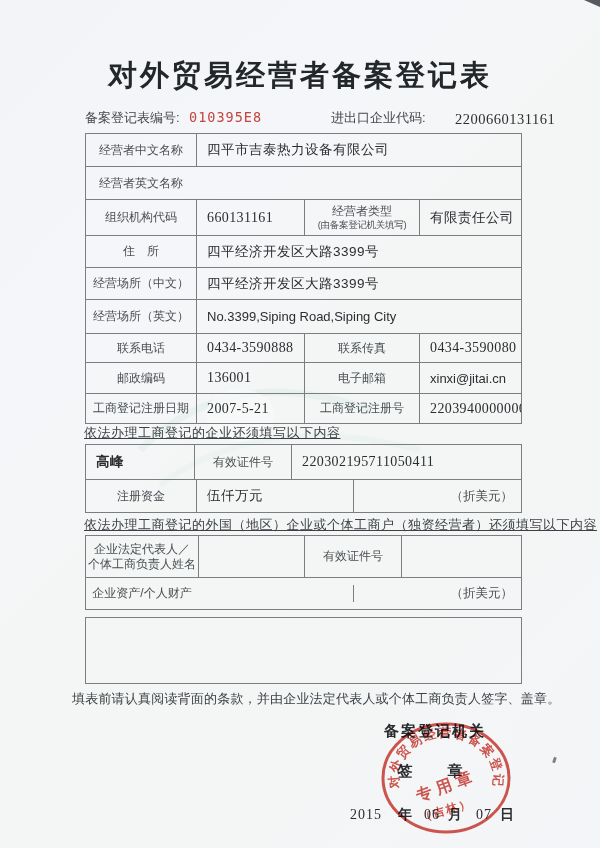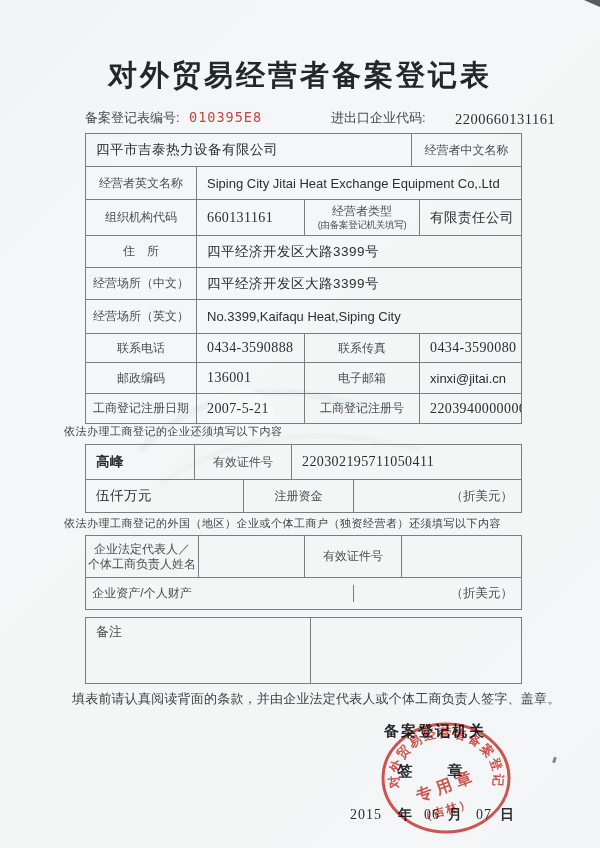--- a/index.html
+++ b/index.html
@@ -33,21 +33,21 @@
   .cell + .cell{border-left:1px solid #7a7e82;}
   .cell.grow{flex:1;}
   .lab{justify-content:center;text-align:center;font-size:12px;color:#4a4e52;white-space:nowrap;padding:0 2px;}
   .lab .two-line{line-height:1.25;}
   .lab .sub{display:block;font-size:9.5px;letter-spacing:-.3px;}
   .val{padding-left:10px;font-size:13px;color:#2b2e31;white-space:nowrap;}
   .val.num{font-family:"Liberation Serif",serif;font-size:14px;letter-spacing:.4px;}
   .val.cn{font-size:13.5px;letter-spacing:.5px;}
   .val.right{justify-content:flex-end;padding-right:8px;padding-left:0;font-size:12.5px;color:#4a4e52;}
 
-  .sec-heading{position:absolute;left:64px;font-size:11px;color:#3d4145;letter-spacing:.5px;white-space:nowrap;}
+  .sec-heading{position:absolute;left:84px;font-size:13px;color:#3d4145;letter-spacing:.5px;white-space:nowrap;text-decoration:underline;}
 
   .remark-box{position:absolute;left:85px;top:617px;width:437px;height:67px;border:1px solid #7a7e82;box-sizing:border-box;display:flex;}
   .remark-left{width:225px;box-sizing:border-box;border-right:1px solid #7a7e82;padding:5px 0 0 10px;font-size:13px;color:#4a4e52;}
   .remark-right{flex:1;}
 
   .note{position:absolute;left:72px;top:690px;font-size:13px;color:#3d4145;white-space:nowrap;letter-spacing:.2px;}
 
   .footer-authority{position:absolute;left:340px;top:722px;width:190px;text-align:center;
     font-size:15px;font-weight:700;letter-spacing:2px;color:#2b2e31;}
   .footer-sign{position:absolute;left:340px;top:762px;width:190px;text-align:center;
@@ -79,46 +79,45 @@
 
   <div class="hdr">
     <span class="hl">备案登记表编号:</span>
     <span class="hv-red">010395E8</span>
     <span class="hl2">进出口企业代码:</span>
     <span class="hv2">2200660131161</span>
   </div>
 
   <div class="tbl" style="top:133px;">
     <div class="trow" style="height:32px;">
+      <div class="cell lab" style="width:110px;">经营者中文名称</div>
       <div class="cell val cn grow">四平市吉泰热力设备有限公司</div>
-      <div class="cell lab" style="width:110px;">经营者中文名称</div>
     </div>
     <div class="trow" style="height:33px;">
       <div class="cell lab" style="width:110px;">经营者英文名称</div>
-      <div class="cell val grow">Siping City Jitai Heat Exchange Equipment Co,.Ltd</div>
     </div>
     <div class="trow" style="height:36px;">
       <div class="cell lab" style="width:110px;">组织机构代码</div>
       <div class="cell val num" style="width:108px;">660131161</div>
       <div class="cell lab" style="width:115px;">
         <span class="two-line"><span>经营者类型</span><span class="sub">(由备案登记机关填写)</span></span>
       </div>
       <div class="cell val cn grow">有限责任公司</div>
     </div>
     <div class="trow" style="height:32px;">
       <div class="cell lab" style="width:110px;">住　所</div>
       <div class="cell val cn grow">四平经济开发区大路3399号</div>
     </div>
     <div class="trow" style="height:32px;">
       <div class="cell lab" style="width:110px;">经营场所（中文）</div>
       <div class="cell val cn grow">四平经济开发区大路3399号</div>
     </div>
     <div class="trow" style="height:34px;">
       <div class="cell lab" style="width:110px;">经营场所（英文）</div>
-      <div class="cell val grow">No.3399,Kaifaqu Heat,Siping City</div>
+      <div class="cell val grow">No.3399,Siping Road,Siping City</div>
     </div>
     <div class="trow" style="height:29px;">
       <div class="cell lab" style="width:110px;">联系电话</div>
       <div class="cell val num" style="width:108px;">0434-3590888</div>
       <div class="cell lab" style="width:115px;">联系传真</div>
       <div class="cell val num grow">0434-3590080</div>
     </div>
     <div class="trow" style="height:31px;">
       <div class="cell lab" style="width:110px;">邮政编码</div>
       <div class="cell val num" style="width:108px;">136001</div>
@@ -135,22 +134,22 @@
 
   <div class="sec-heading" style="top:424px;">依法办理工商登记的企业还须填写以下内容</div>
 
   <div class="tbl" style="top:444px;">
     <div class="trow" style="height:34px;">
       <div class="cell val cn" style="width:108px;font-weight:700;">高峰</div>
       <div class="cell lab" style="width:97px;">有效证件号</div>
       <div class="cell val num grow">220302195711050411</div>
     </div>
     <div class="trow" style="height:33px;">
+      <div class="cell lab" style="width:110px;">注册资金</div>
       <div class="cell val cn" style="width:157px;">伍仟万元</div>
-      <div class="cell lab" style="width:110px;">注册资金</div>
       <div class="cell val right grow">（折美元）</div>
     </div>
   </div>
 
   <div class="sec-heading" style="top:516px;">依法办理工商登记的外国（地区）企业或个体工商户（独资经营者）还须填写以下内容</div>
 
   <div class="tbl" style="top:535px;">
     <div class="trow" style="height:41px;">
       <div class="cell lab" style="width:112px;">
         <span class="two-line"><span>企业法定代表人／</span><br><span>个体工商负责人姓名</span></span>
@@ -160,23 +159,20 @@
       <div class="cell val num grow"></div>
     </div>
     <div class="trow" style="height:32px;align-items:center;">
       <div class="cell lab" style="width:112px;">企业资产/个人财产</div>
       <div class="cell val" style="width:155px;"></div>
       <div class="cell val right grow">（折美元）</div>
     </div>
   </div>
 
   <div class="remark-box">
-    <div class="remark-left">
-      <span>备注</span>
-    </div>
     <div class="remark-right"></div>
   </div>
 
   <div class="note">填表前请认真阅读背面的条款，并由企业法定代表人或个体工商负责人签字、盖章。</div>
 
   <div class="footer-authority">备案登记机关</div>
   <div class="footer-sign">签　章</div>
 
   <div class="footer-date">
     <span class="fd-num fd-y">2015</span>

